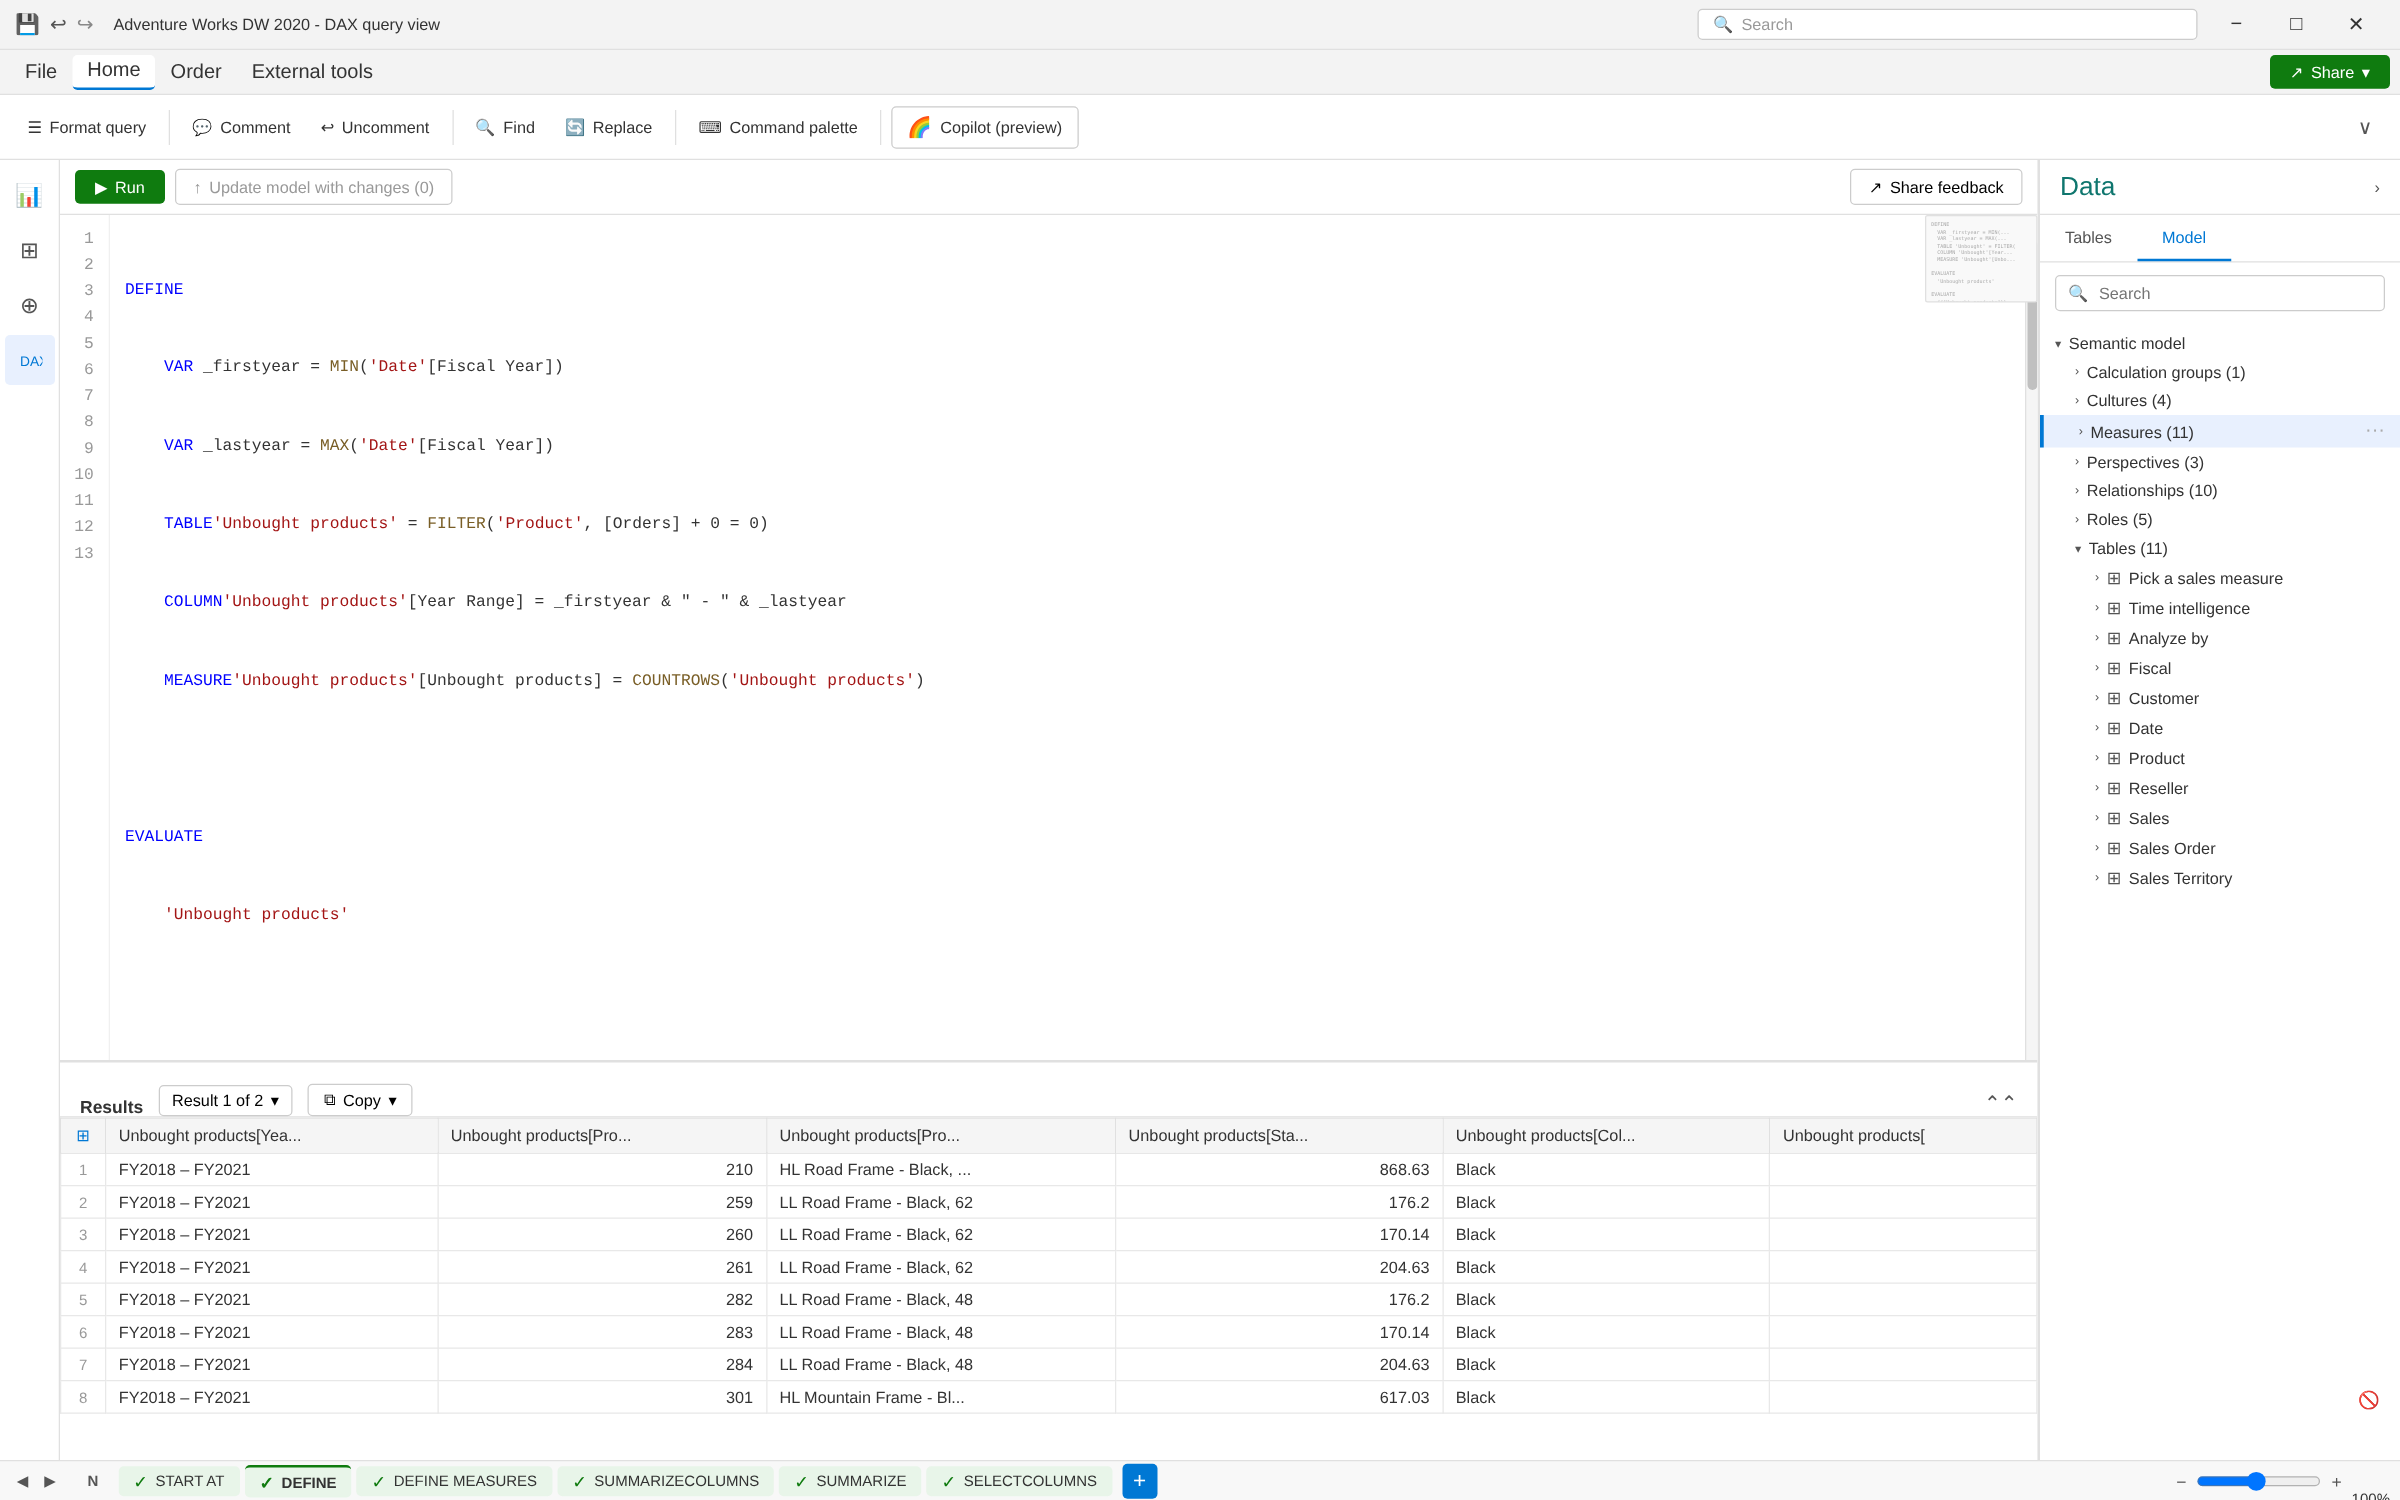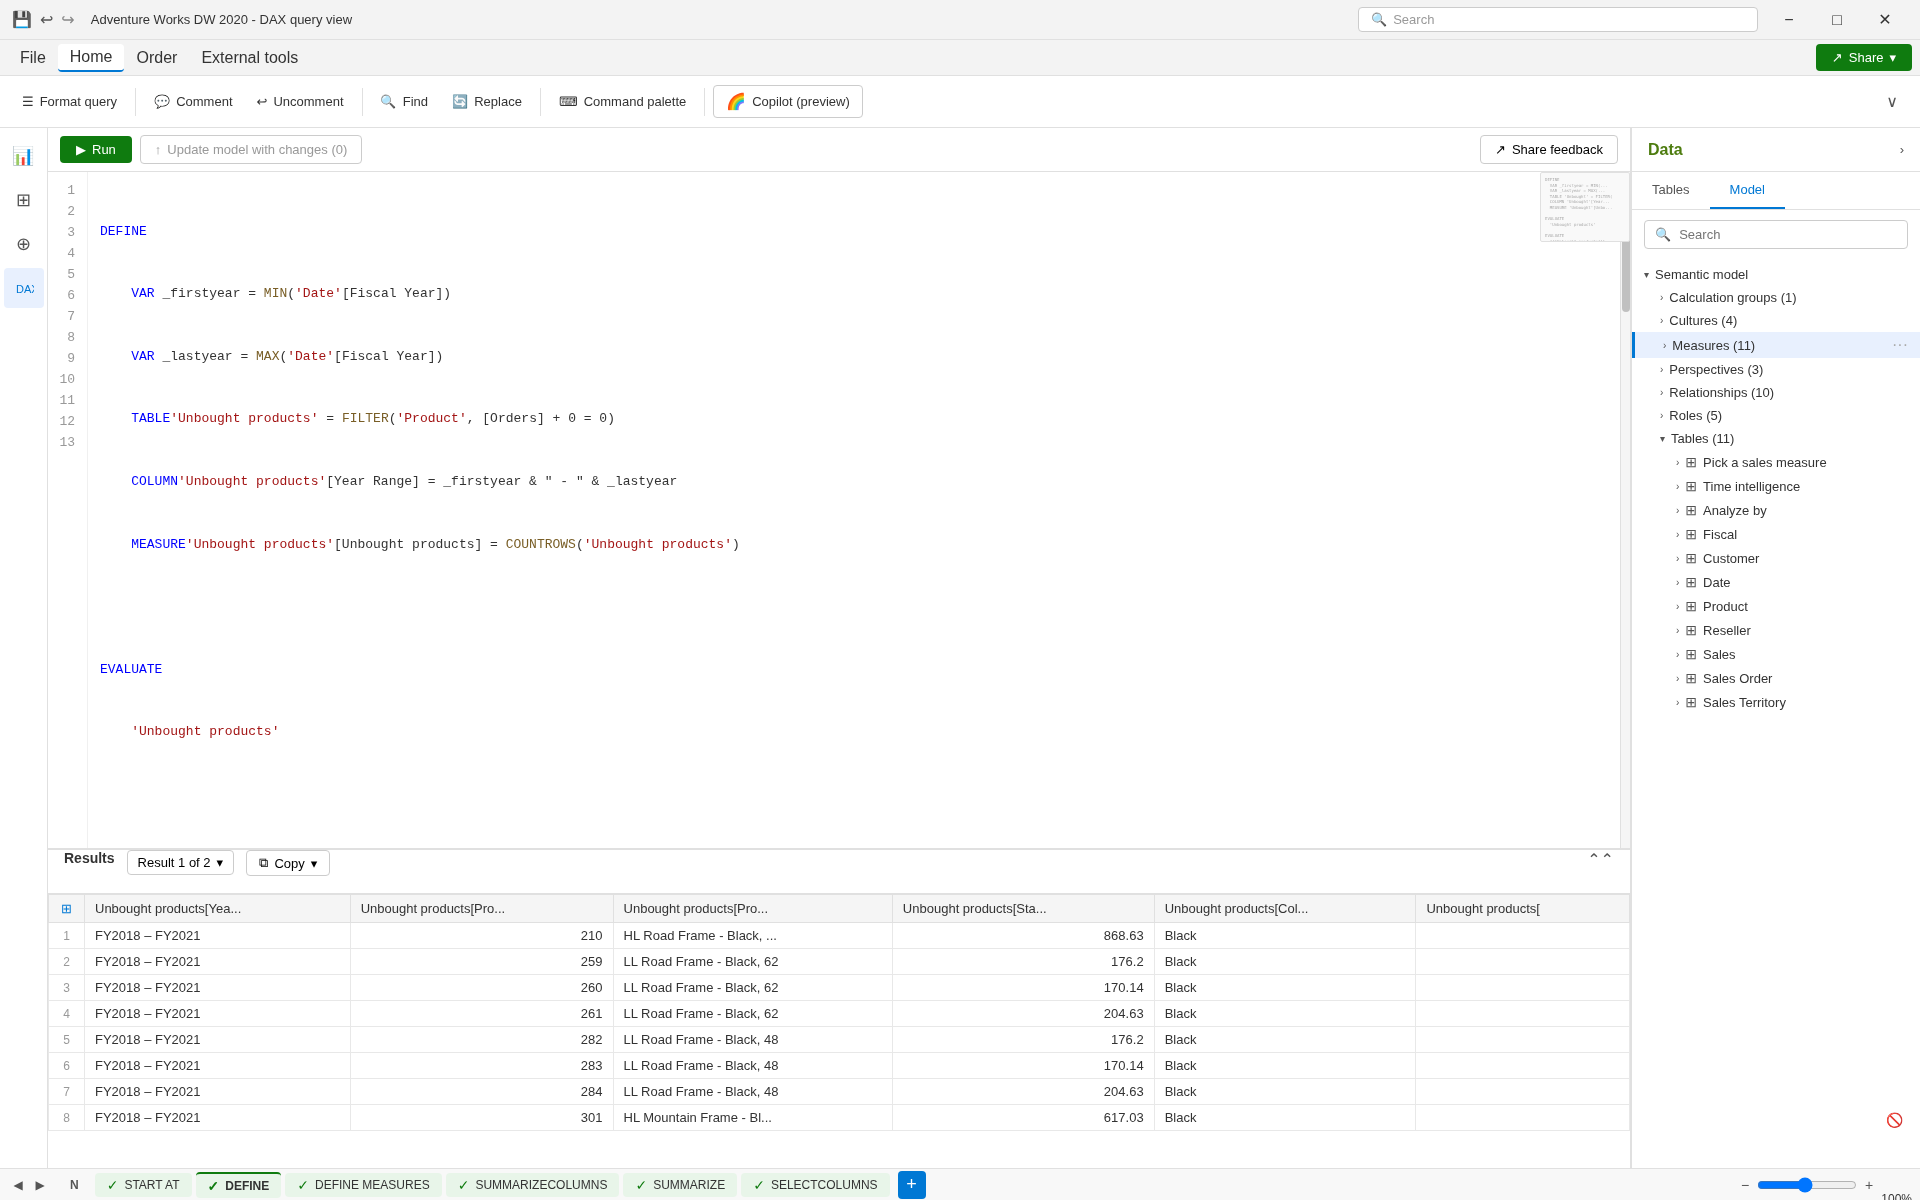--- a/index.html
+++ b/index.html
@@ -210,21 +210,21 @@
     .results-section {
       height: 320px;
       border-top: 2px solid #e0e0e0;
       display: flex;
       flex-direction: column;
       background: white;
     }
     .results-header {
       height: 44px;
       display: flex;
-      align-items: flex-start;
+      align-items: flex-end;
       padding: 0 16px;
       gap: 12px;
       border-bottom: 1px solid #e0e0e0;
     }
     .results-title { font-size: 14px; font-weight: 600; color: #333; }
     .result-selector {
       display: flex; align-items: center; gap: 6px;
       background: white; border: 1px solid #ccc; border-radius: 4px;
       padding: 4px 10px; cursor: pointer; font-size: 13px;
     }
@@ -275,21 +275,21 @@
       display: flex;
       flex-direction: column;
     }
     .right-panel-header {
       height: 44px;
       display: flex;
       align-items: center;
       padding: 0 16px;
       border-bottom: 1px solid #e0e0e0;
     }
-    .right-panel-title { font-size: 16px; font-weight: 700; color: #4d7c0f; flex: 1; }
+    .right-panel-title { font-size: 21px; font-weight: 400; color: #0f766e; flex: 1; }
     .right-panel-expand { cursor: pointer; color: #555; }
 
     
     .panel-tabs { display: flex; border-bottom: 1px solid #e0e0e0; }
     .panel-tab { padding: 10px 20px; cursor: pointer; font-size: 13px; color: #555; border-bottom: 2px solid transparent; }
     .panel-tab.active { color: #0078d4; border-bottom-color: #0078d4; font-weight: 500; }
 
     
     .panel-search {
       display: flex; align-items: center; gap: 8px;

